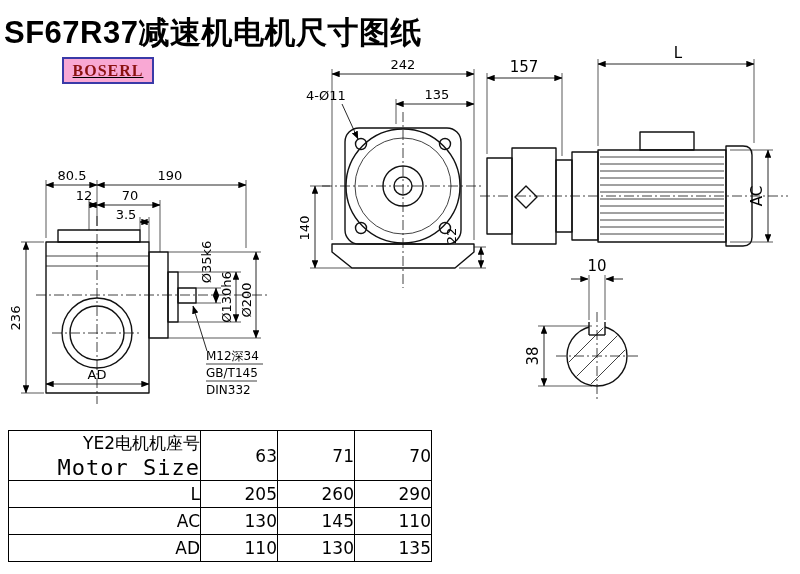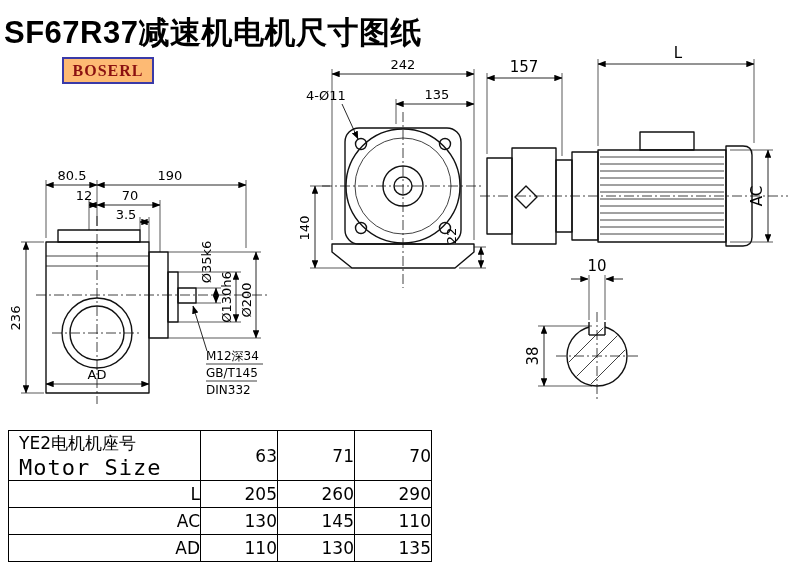--- a/index.html
+++ b/index.html
@@ -1,42 +1,42 @@
 <!DOCTYPE html>
 <html><head>
 <meta charset="utf-8">
 <style>
   * { margin:0; padding:0; box-sizing:border-box; }
   html,body { width:800px; height:574px; background:#fff; font-family:"Liberation Sans",sans-serif; }
   .page { position:relative; width:800px; height:574px; background:#fff; overflow:hidden; }
   .title { position:absolute; left:4px; top:12px; font-size:31px; font-weight:700; color:#000;
            font-family:"Liberation Sans",sans-serif; letter-spacing:0.5px; }
   .logo { position:absolute; left:62px; top:57px; width:92px; height:27px; border:2px solid #3a3aa8;
-          background:#fdba74; display:flex; align-items:center; justify-content:center; }
+          background:#f9a8d4; display:flex; align-items:center; justify-content:center;text-decoration:underline; }
   .logo span { font-family:"Liberation Serif",serif; font-weight:700; font-size:16px; color:#8b1111; letter-spacing:1px; }
   svg.drawing { position:absolute; left:0; top:0; }
   
   .o  { stroke:#111; stroke-width:1.4; fill:none; stroke-linejoin:round; }
   .t  { stroke:#111; stroke-width:0.8; fill:none; }
   .cl { stroke:#111; stroke-width:0.8; fill:none; stroke-dasharray:10 3 2 3; }
   .de { stroke:#111; stroke-width:0.7; fill:none; }
   .dim{ stroke:#111; stroke-width:0.9; fill:none; marker-start:url(#arr); marker-end:url(#arr); }
   .ld { stroke:#111; stroke-width:0.9; fill:none; marker-end:url(#arr); }
   text.d { font-family:"DejaVu Sans",sans-serif; font-size:13px; fill:#000; }
   text.s { font-size:12px; }
   text.big { font-size:15px; }
   
   .dim-table { position:absolute; left:8px; top:430px; border-collapse:collapse; table-layout:fixed; background:#fff; }
   .dim-table th, .dim-table td { border:1px solid #000; font-weight:400; color:#000; text-align:right;
         font-size:17px; font-family:"DejaVu Sans","Liberation Sans",sans-serif; }
   .dim-table col.c0 { width:192px; }
   .dim-table col.c  { width:77px; }
   .dim-table tr.hdr { height:50px; }
   .dim-table tr.r   { height:27px; }
-  .dim-table tr.hdr th { text-align:left; padding-left:10px; }
+  .dim-table tr.hdr th { text-align:right; padding-left:10px; }
   .dim-table .en { font-family:"DejaVu Sans Mono","Liberation Mono",monospace; font-size:22px; letter-spacing:1px; }
 </style>
 </head>
 <body>
 
 <div class="page">
 
   <div class="title">SF67R37减速机电机尺寸图纸</div>
 
   <div class="logo">

